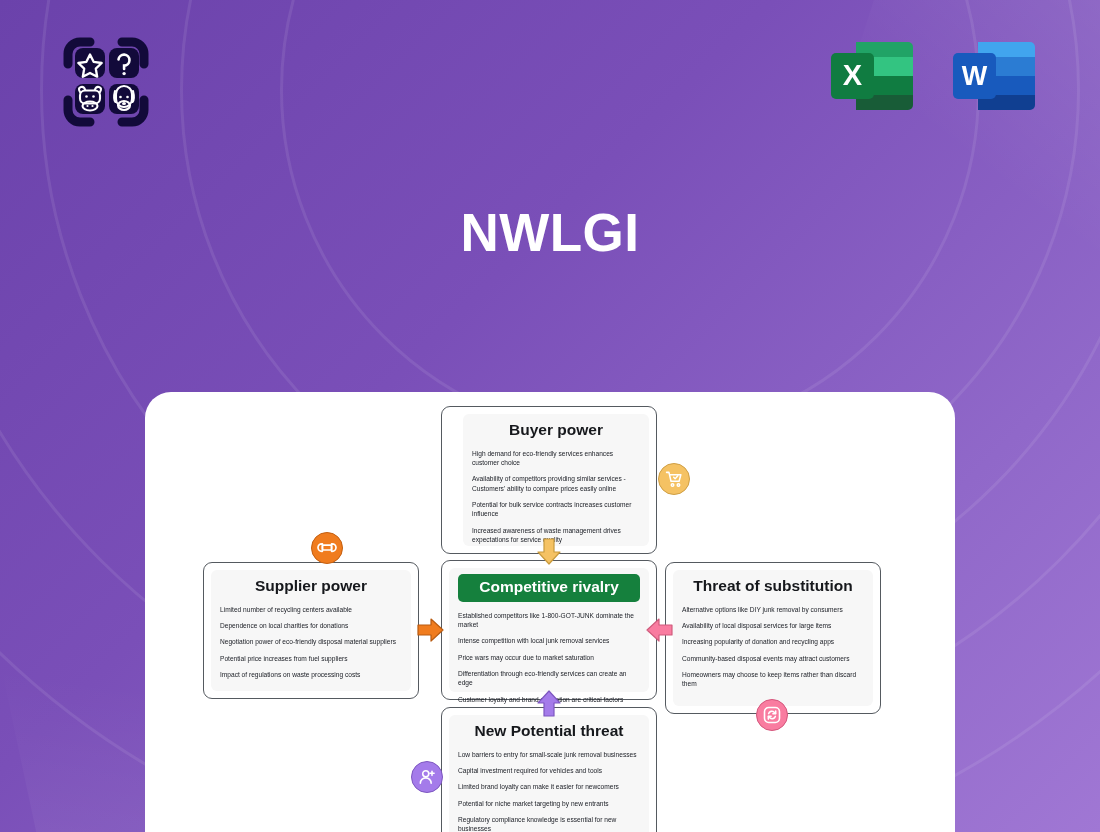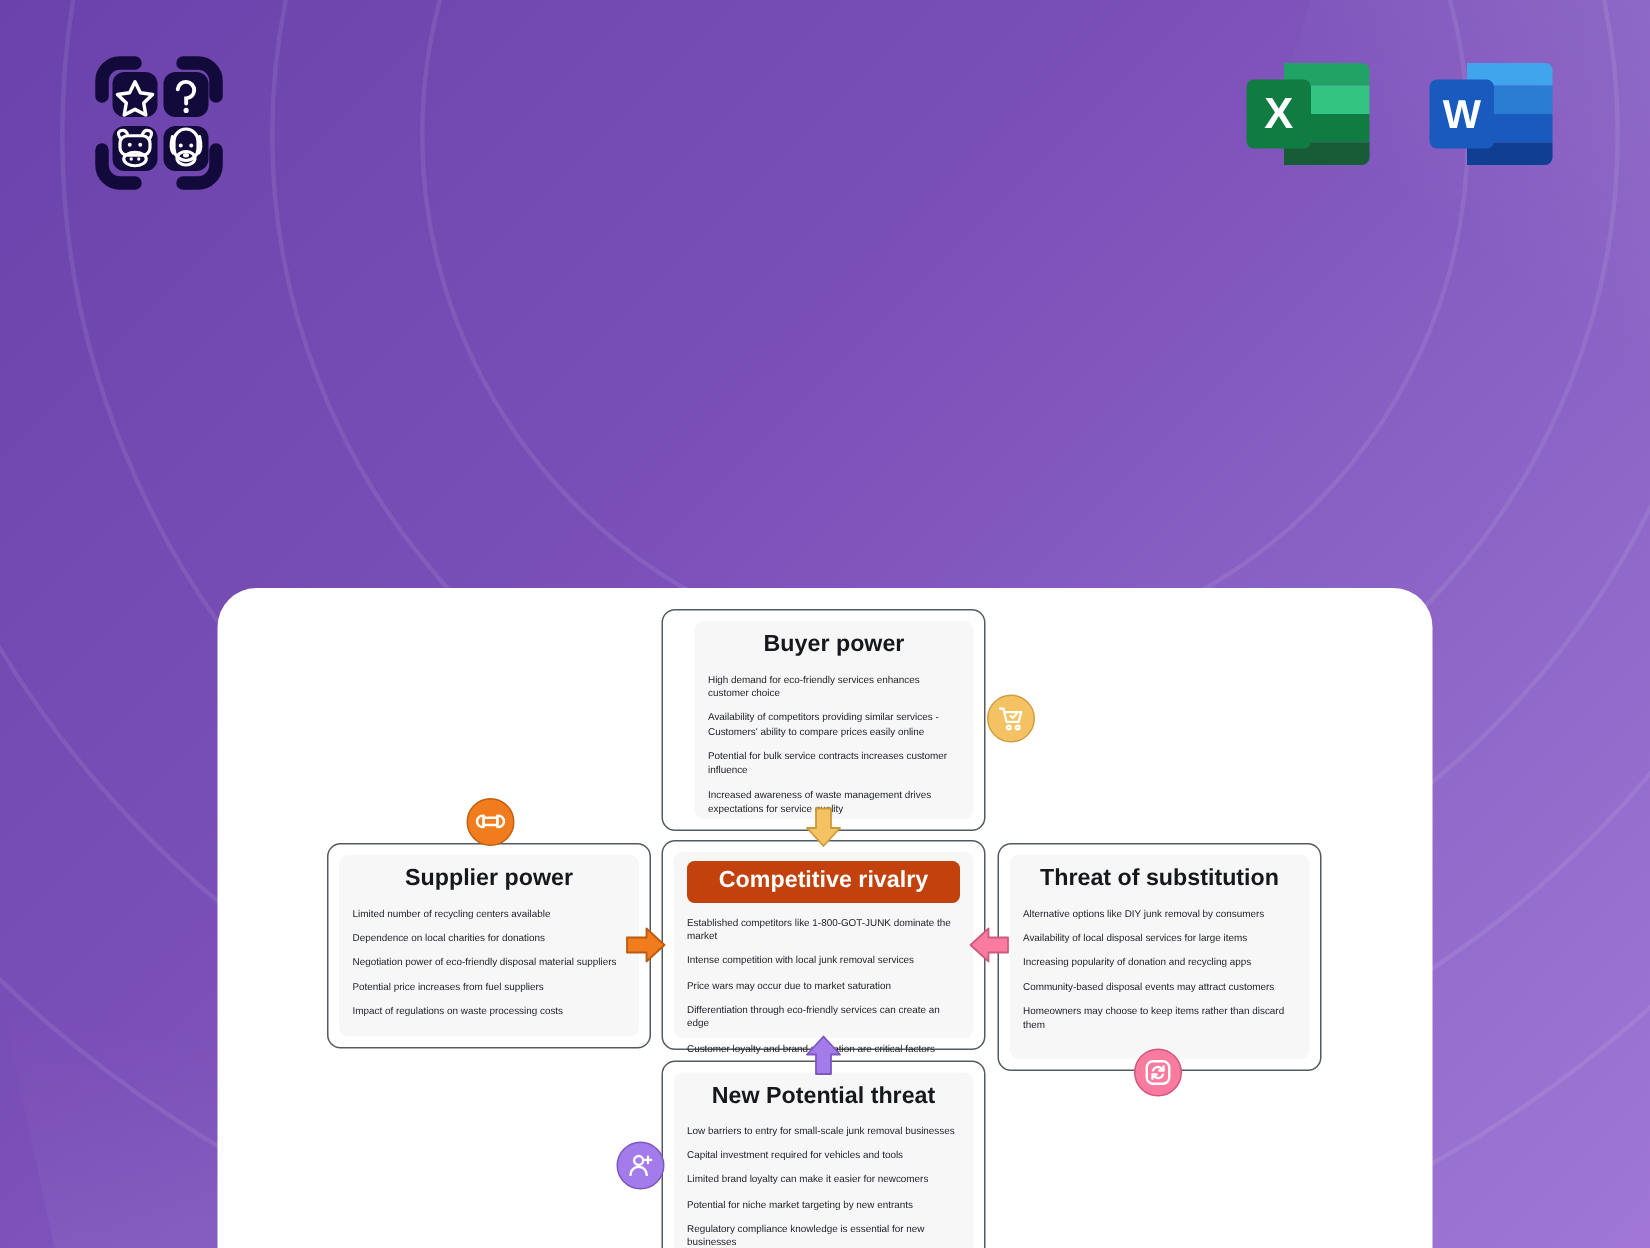--- a/index.html
+++ b/index.html
@@ -101,39 +101,39 @@
   }
   .force-title {
     font-size: 15.5px;
     font-weight: bold;
     color: #16181c;
     text-align: center;
     margin-bottom: 9px;
     line-height: 1.2;
   }
   .force-title.banner {
-    background: #c2410c;
+    background: #15803d;
     color: #ffffff;
     border-radius: 5px;
     padding: 4px 6px 5px;
     margin: -1px 0 9px 0;
     font-size: 15.5px;
   }
   .force-list { list-style: none; }
   .force-list li {
     font-size: 6.6px;
     line-height: 1.42;
     color: #20232a;
     margin-bottom: 7px;
   }
   .force-list li:last-child { margin-bottom: 0; }
 
   
   #box-buyer        { left: 296px; top: 14px;  width: 216px; height: 148px; padding-left: 21px; }
-  #box-supplier     { left: 73px;  top: 170px; width: 216px; height: 137px; }
+  #box-supplier     { left: 58px;  top: 170px; width: 216px; height: 137px; }
   #box-rivalry      { left: 296px; top: 168px; width: 216px; height: 140px; }
   #box-substitution { left: 520px; top: 170px; width: 216px; height: 152px; }
   #box-entrants     { left: 296px; top: 315px; width: 216px; height: 145px; }
 
   
   .arrow { position: absolute; }
   .arrow svg { display: block; }
 
   
   .badge {
@@ -214,20 +214,21 @@
         <path d="M30 14 h52 a5 5 0 0 1 5 5 v10 h-57 z" fill="#41a5ee"></path>
         <path d="M30 29 h57 v19 h-57 z" fill="#2b7cd3"></path>
         <path d="M30 48 h57 v19 h-57 z" fill="#185abd"></path>
         <path d="M30 67 h57 v10 a5 5 0 0 1 -5 5 h-52 z" fill="#103f91"></path>
         <rect x="5" y="25" width="43" height="46" rx="5" fill="#185abd"></rect>
         <text x="26.5" y="57" font-family="'Liberation Sans',sans-serif" font-size="27" font-weight="bold" fill="#ffffff" text-anchor="middle">W</text>
       </svg>
     </div>
   </div>
 
+  <div id="brand-name">NWLGI</div>
 
   <div id="diagram-card">
     <div id="diagram">
 
       <div class="force-box" id="box-buyer">
         <div class="force-inner">
           <div class="force-title">Buyer power</div>
           <ul class="force-list">
             <li>High demand for eco-friendly services enhances customer choice</li>
             <li>Availability of competitors providing similar services  - Customers' ability to compare prices easily online</li>

